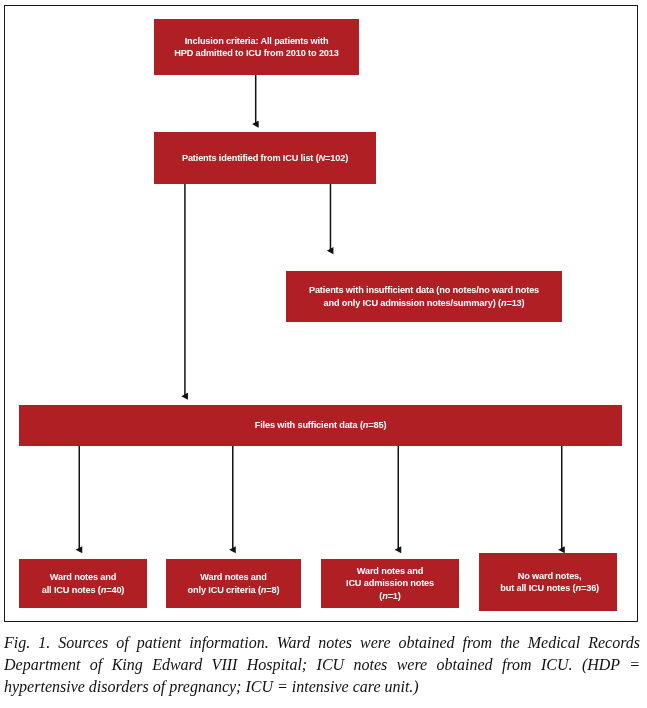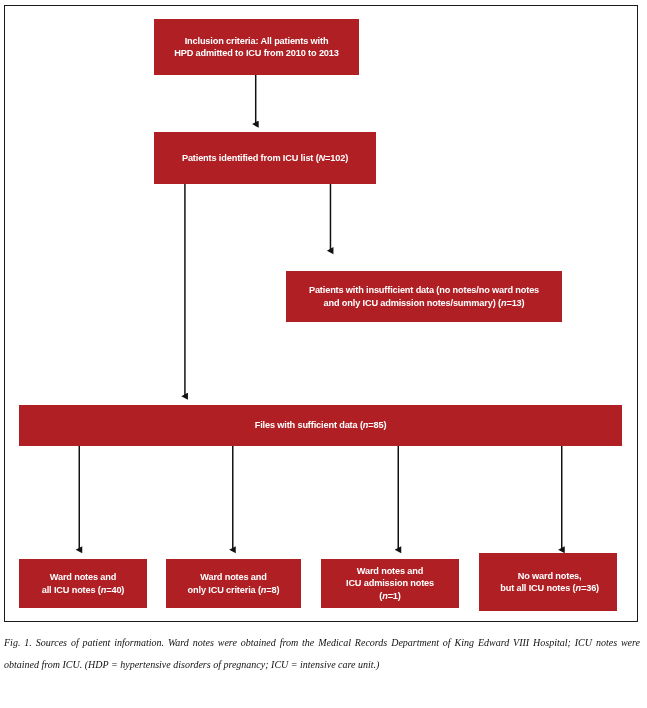--- a/index.html
+++ b/index.html
@@ -62,21 +62,21 @@
   #node-admission   { left: 316px; top: 553px; width: 138px; height: 49px; }
   #node-no-ward     { left: 474px; top: 547px; width: 138px; height: 58px; justify-content: flex-end; }
 
   .caption {
     position: absolute;
     left: 4px;
     top: 632px;
     width: 636px;
     font-family: "Liberation Serif", serif;
     font-style: italic;
-    font-size: 10px;
+    font-size: 16px;
     line-height: 22px;
     color: #111111;
     text-align: justify;
     text-justify: inter-word;
   }
 </style>
 </head>
 <body>
 
 <div id="figure-frame">

